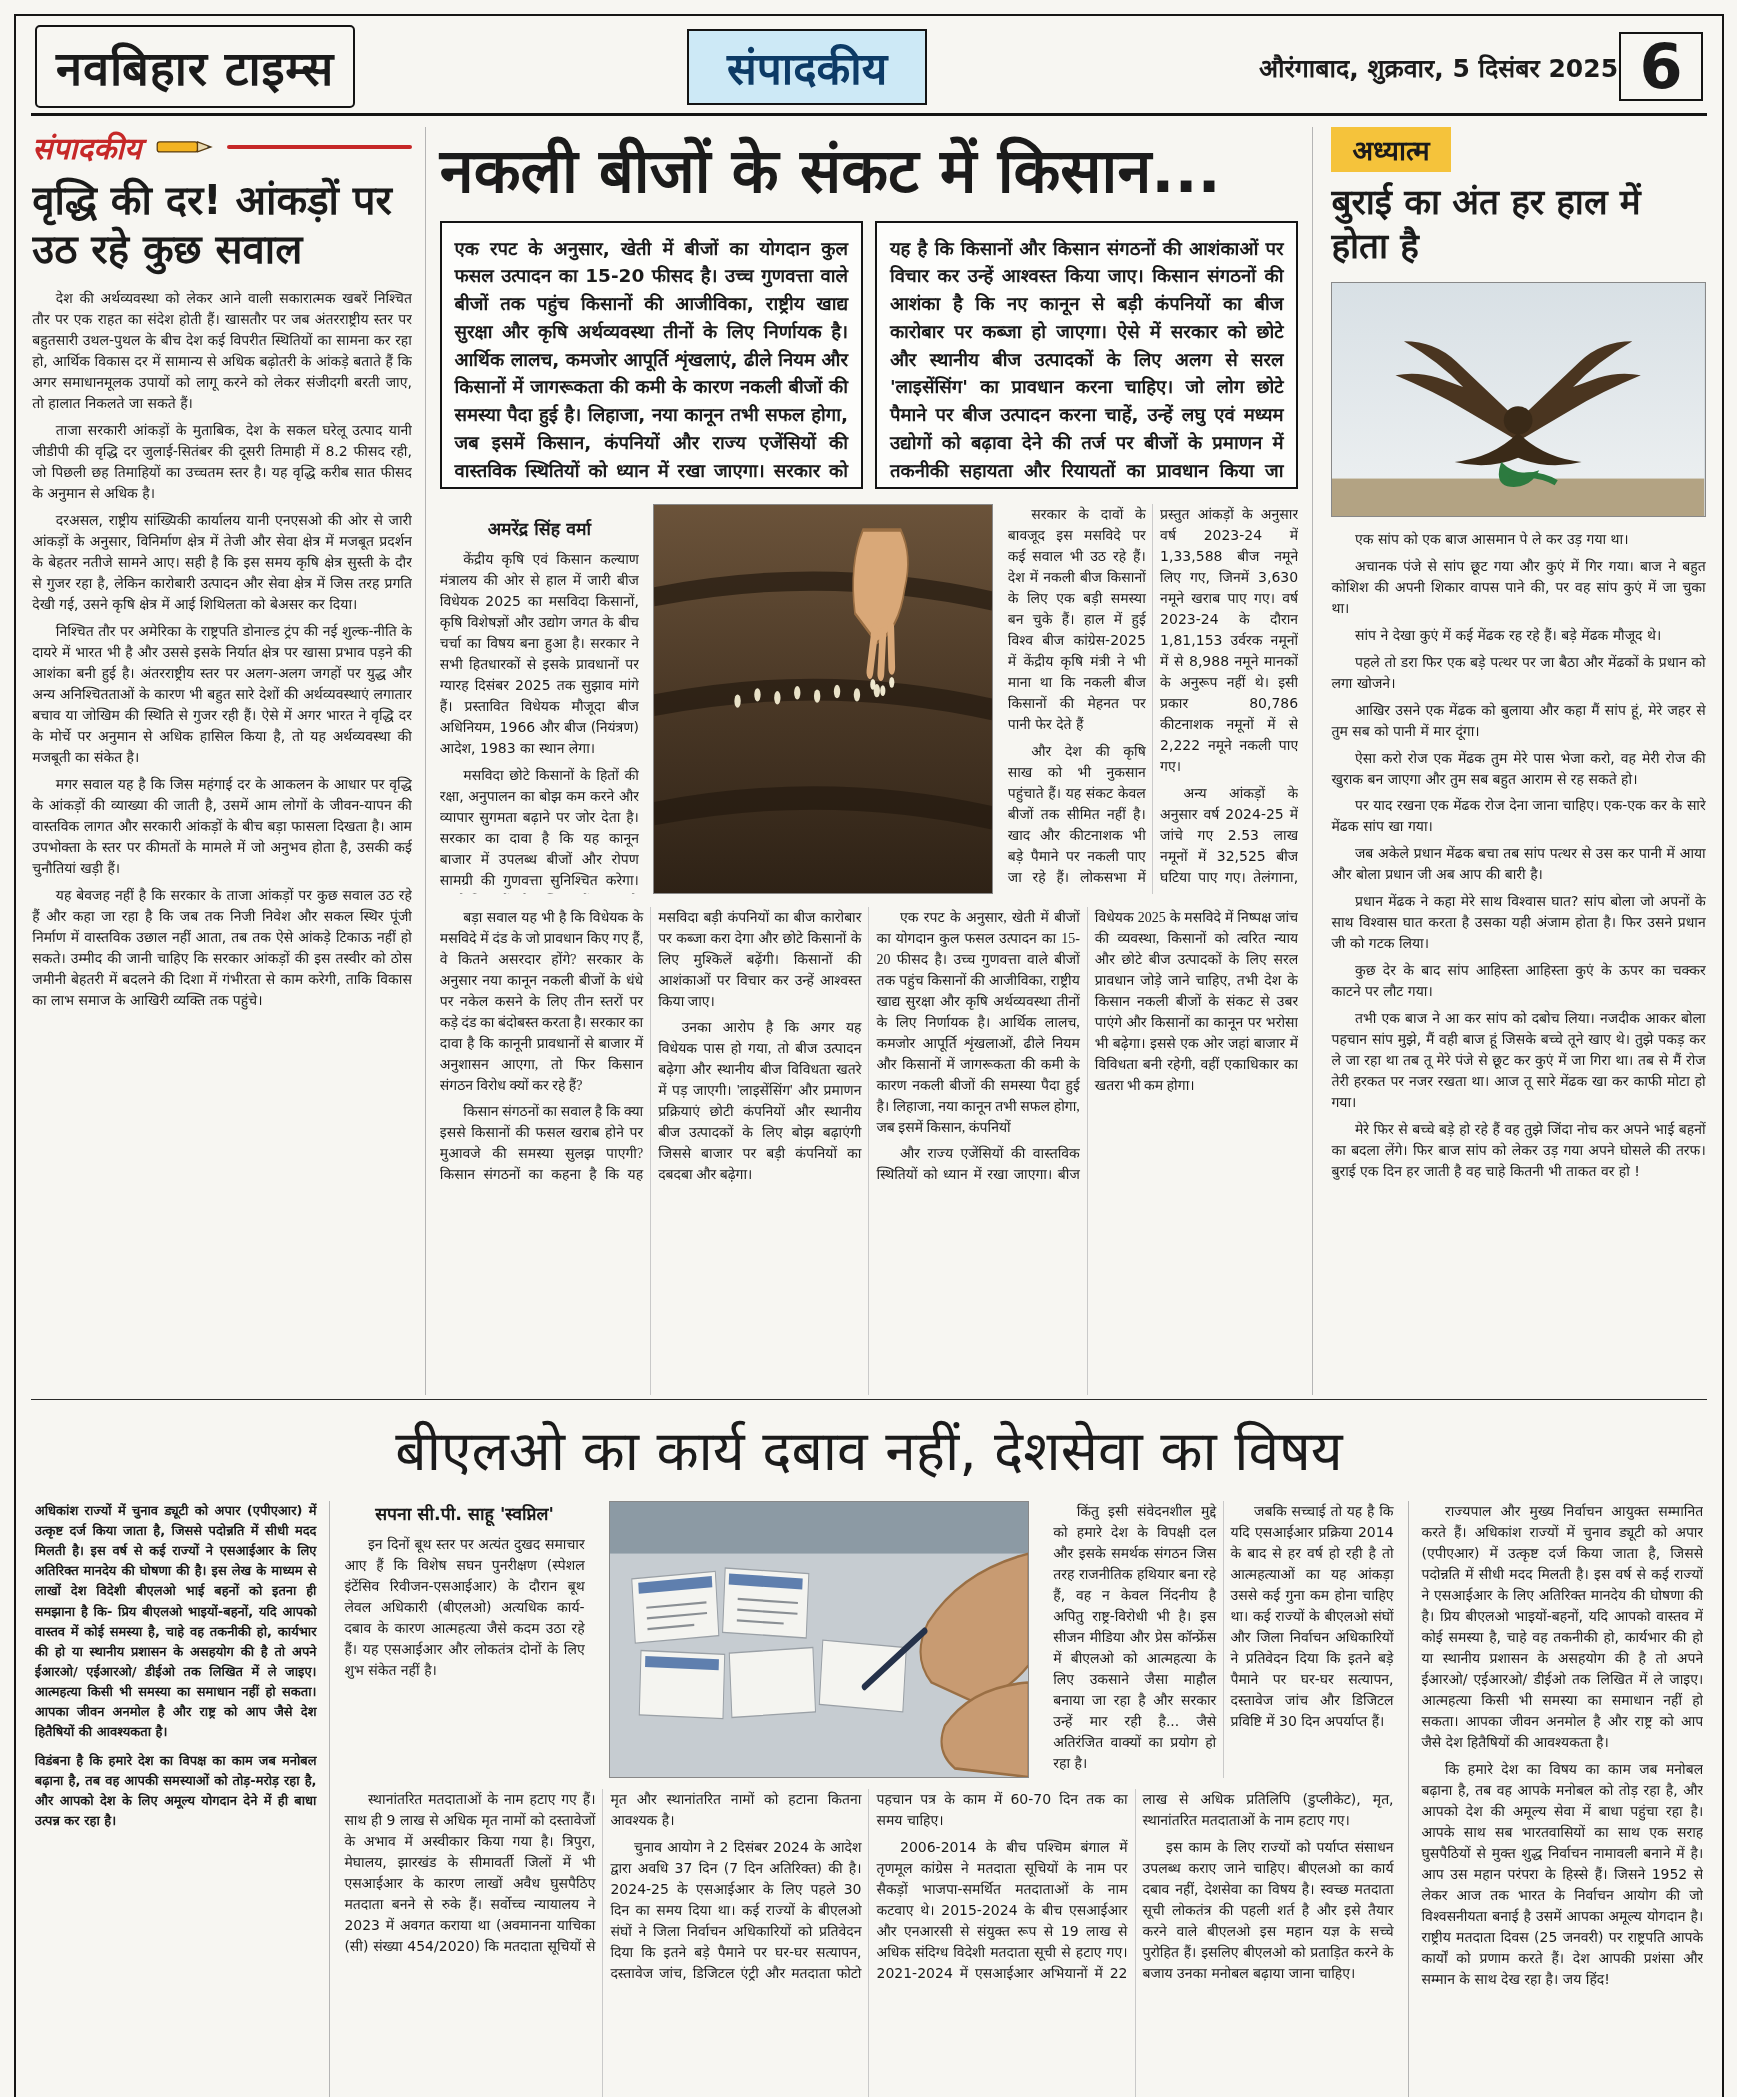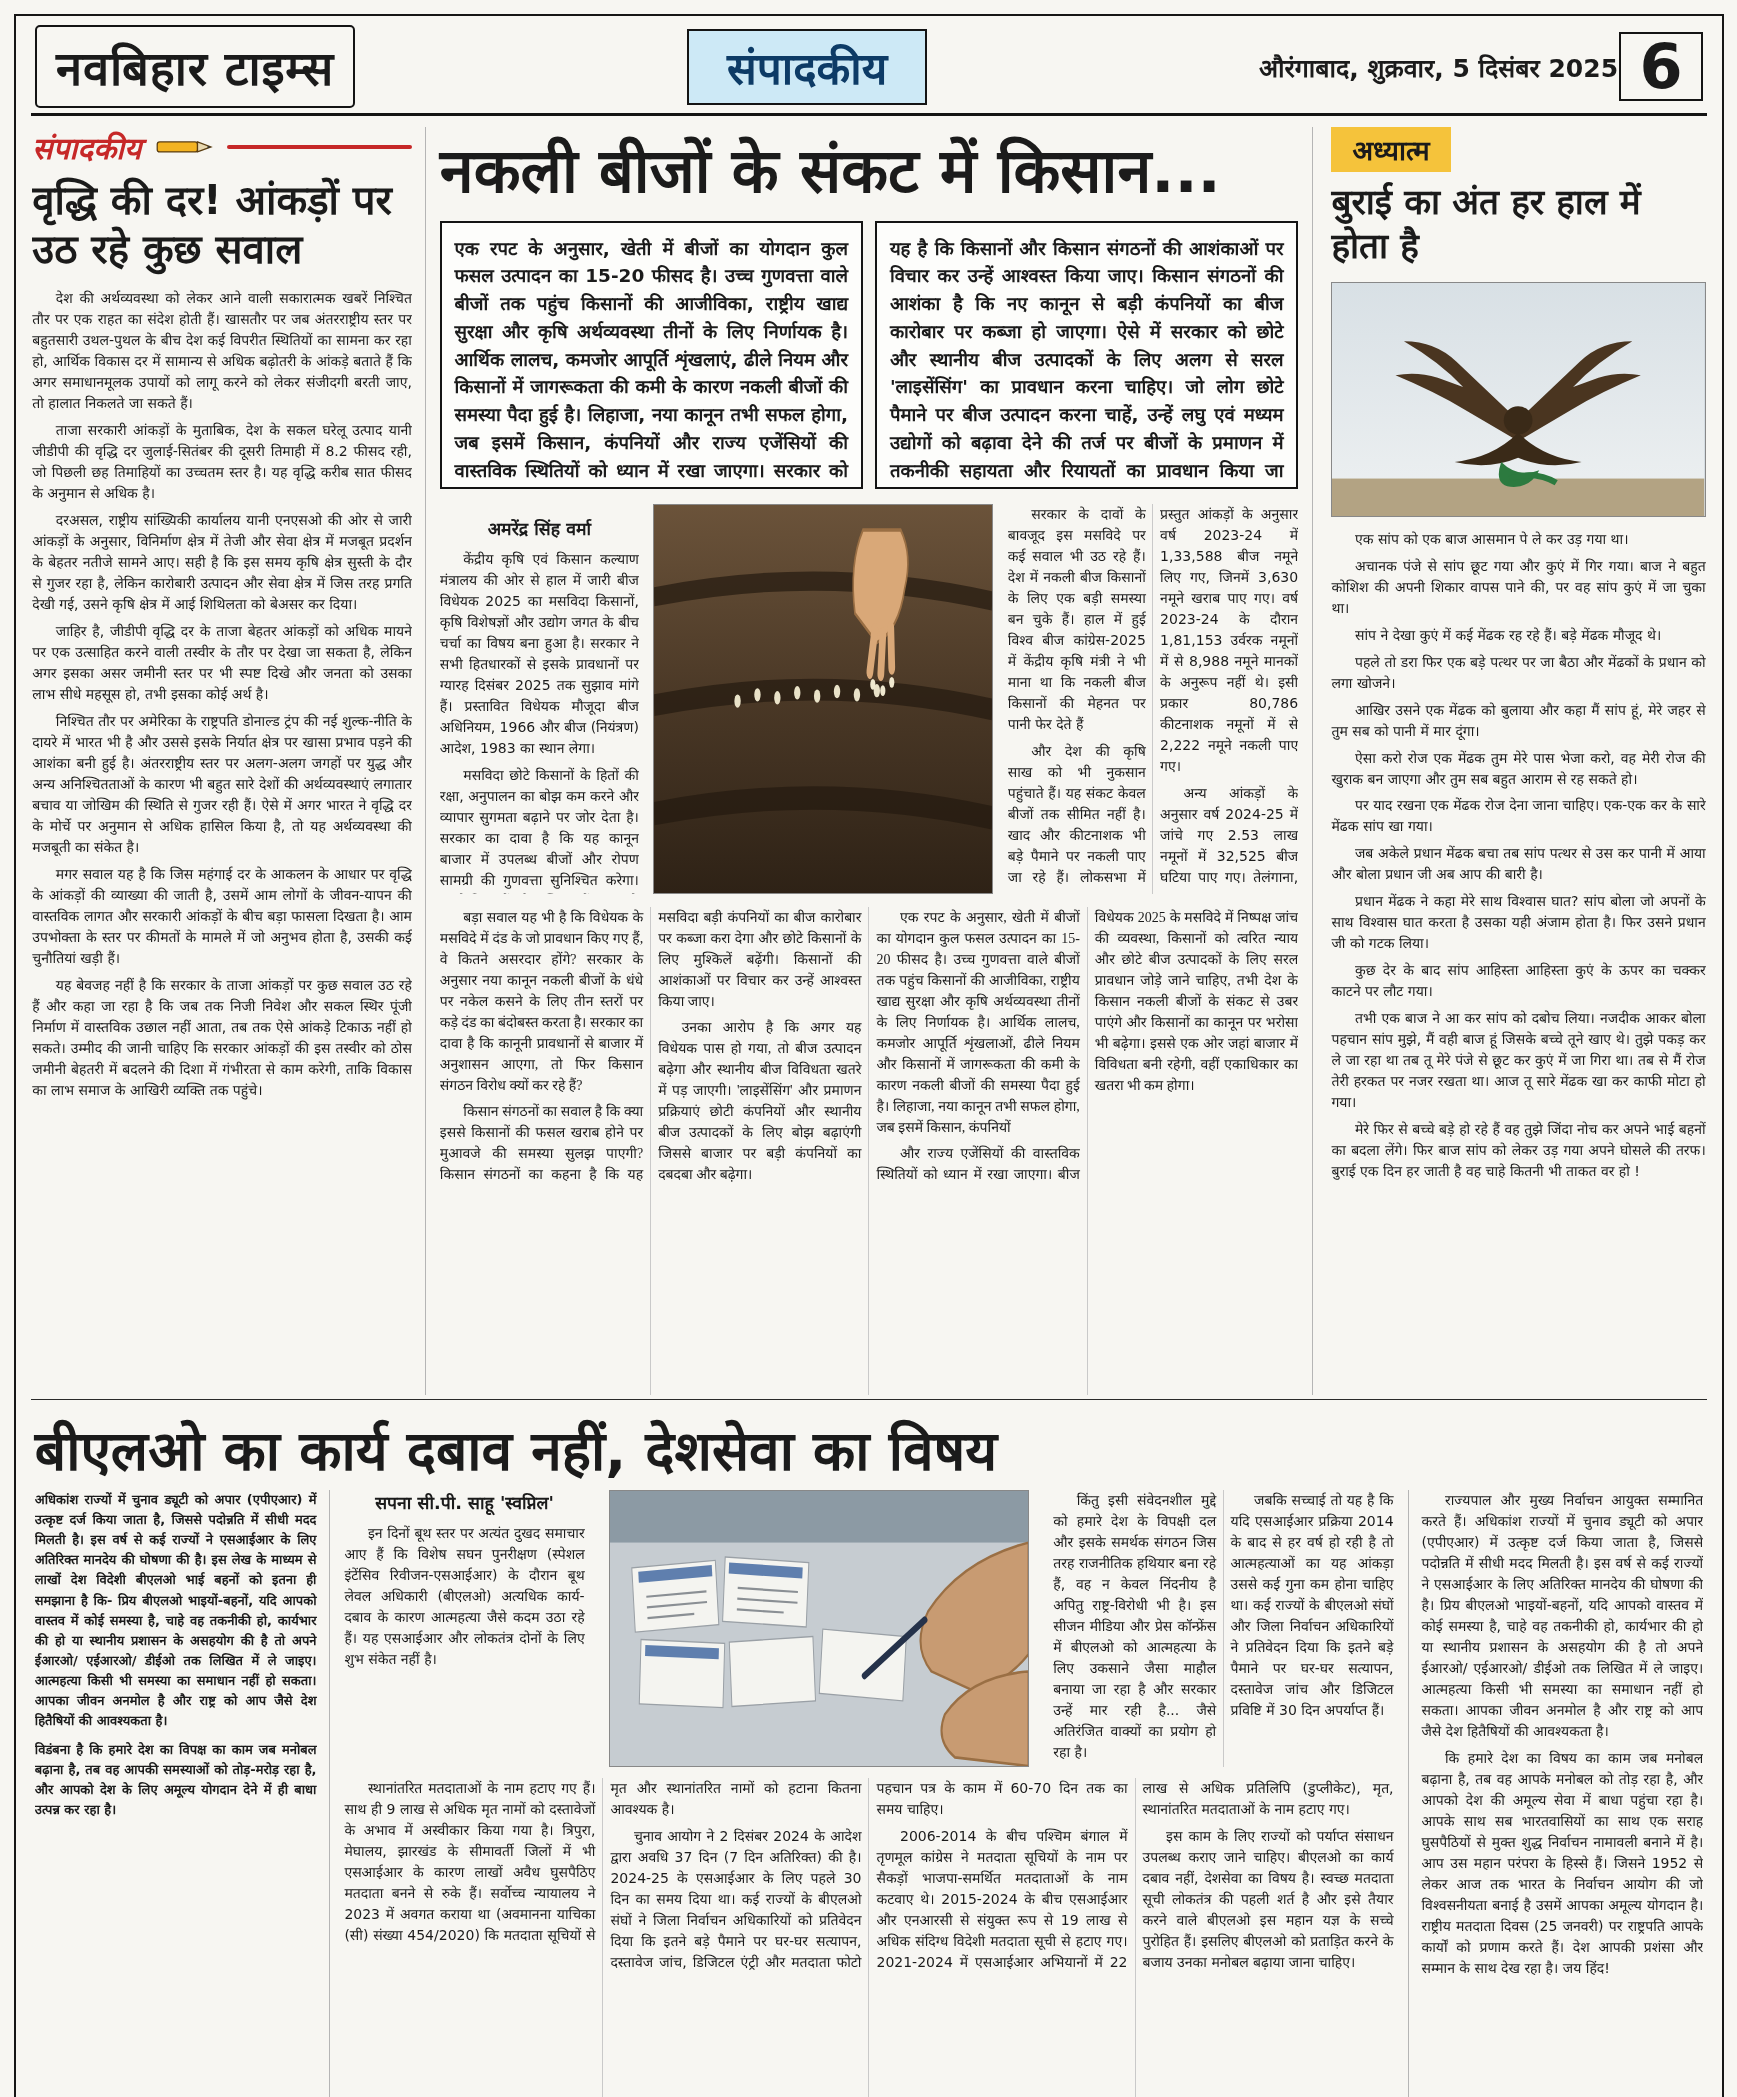--- a/index.html
+++ b/index.html
@@ -39,21 +39,21 @@
   .lead-right { width:35%; column-count:2; column-gap:14.3px; column-rule:0.4px solid #c9c9c9; overflow:hidden; }
   .main-body { column-count:4; column-gap:15px; column-rule:0.4px solid #c9c9c9; height:499px; overflow:hidden;font-family:Liberation Serif, serif; }
 
   .adhyatm-label { display:inline-block; background:var(--adhyatm_yellow,#f5c33b); font-size:27px; font-weight:700; padding:4.2px 21px; margin-bottom:9.2px; }
   .right-headline { font-size:35px; font-weight:700; line-height:1.25; margin-bottom:12.6px; }
   .right-photo { width:100%; height:235px; border:0.8px solid #888; margin-bottom:12.6px; background:#cfd8de; }
   .right-photo svg { width:100%; height:100%; display:block; }
 
   
   .blo-section { height:755px; padding:11px 4.2px 5.9px 4.2px; border-bottom:1.7px solid #2a2a2a; overflow:hidden; }
-  .blo-headline { font-size:55px; font-weight:700; text-align:left; margin-bottom:4px; }
+  .blo-headline { font-size:55px; font-weight:400; text-align:center; margin-bottom:15px; }
   .blo-grid { display:flex; gap:14.3px; height:629px; overflow:hidden; }
   .blo-intro { width:18%; border-right:0.8px solid #b5b5b5; padding-right:12.6px; overflow:hidden; }
   .blo-intro p { font-size:13px; font-weight:600; line-height:1.55; text-align:justify; margin-bottom:8.4px; }
   .blo-center { width:64%; overflow:hidden; }
   .blo-top { display:flex; gap:24px; height:277px; margin-bottom:11px; overflow:hidden; }
   .blo-top-left { width:24%; overflow:hidden; }
   .blo-photo { width:42%; border:0.8px solid #888; background:#8a9aa5; }
   .blo-photo svg { width:100%; height:100%; display:block; }
   .blo-top-right { width:34%; column-count:2; column-gap:14.3px; column-rule:0.4px solid #c9c9c9; overflow:hidden; }
   .blo-bottom { column-count:4; column-gap:15px; column-rule:0.4px solid #c9c9c9; height:323px; overflow:hidden; }
@@ -84,21 +84,20 @@
             <polygon points="106,14 138,26 106,38" fill="#e8d8b0" stroke="#5a3d10" stroke-width="3"></polygon>
             <polygon points="130,23 138,26 130,29" fill="#333"></polygon>
           </svg>
           <span class="edit-underline"></span>
         </div>
         <h2 class="left-headline">वृद्धि की दर! आंकड़ों पर उठ रहे कुछ सवाल</h2>
         <div class="bodytext" style="height:1057px; overflow:hidden;">
           <p>देश की अर्थव्यवस्था को लेकर आने वाली सकारात्मक खबरें निश्चित तौर पर एक राहत का संदेश होती हैं। खासतौर पर जब अंतरराष्ट्रीय स्तर पर बहुतसारी उथल-पुथल के बीच देश कई विपरीत स्थितियों का सामना कर रहा हो, आर्थिक विकास दर में सामान्य से अधिक बढ़ोतरी के आंकड़े बताते हैं कि अगर समाधानमूलक उपायों को लागू करने को लेकर संजीदगी बरती जाए, तो हालात निकलते जा सकते हैं।</p>
           <p>ताजा सरकारी आंकड़ों के मुताबिक, देश के सकल घरेलू उत्पाद यानी जीडीपी की वृद्धि दर जुलाई-सितंबर की दूसरी तिमाही में 8.2 फीसद रही, जो पिछली छह तिमाहियों का उच्चतम स्तर है। यह वृद्धि करीब सात फीसद के अनुमान से अधिक है।</p>
           <p>दरअसल, राष्ट्रीय सांख्यिकी कार्यालय यानी एनएसओ की ओर से जारी आंकड़ों के अनुसार, विनिर्माण क्षेत्र में तेजी और सेवा क्षेत्र में मजबूत प्रदर्शन के बेहतर नतीजे सामने आए। सही है कि इस समय कृषि क्षेत्र सुस्ती के दौर से गुजर रहा है, लेकिन कारोबारी उत्पादन और सेवा क्षेत्र में जिस तरह प्रगति देखी गई, उसने कृषि क्षेत्र में आई शिथिलता को बेअसर कर दिया।</p>
-          <p>जाहिर है, जीडीपी वृद्धि दर के ताजा बेहतर आंकड़ों को अधिक मायने पर एक उत्साहित करने वाली तस्वीर के तौर पर देखा जा सकता है, लेकिन अगर इसका असर जमीनी स्तर पर भी स्पष्ट दिखे और जनता को उसका लाभ सीधे महसूस हो, तभी इसका कोई अर्थ है।</p>
           <p>निश्चित तौर पर अमेरिका के राष्ट्रपति डोनाल्ड ट्रंप की नई शुल्क-नीति के दायरे में भारत भी है और उससे इसके निर्यात क्षेत्र पर खासा प्रभाव पड़ने की आशंका बनी हुई है। अंतरराष्ट्रीय स्तर पर अलग-अलग जगहों पर युद्ध और अन्य अनिश्चितताओं के कारण भी बहुत सारे देशों की अर्थव्यवस्थाएं लगातार बचाव या जोखिम की स्थिति से गुजर रही हैं। ऐसे में अगर भारत ने वृद्धि दर के मोर्चे पर अनुमान से अधिक हासिल किया है, तो यह अर्थव्यवस्था की मजबूती का संकेत है।</p>
           <p>मगर सवाल यह है कि जिस महंगाई दर के आकलन के आधार पर वृद्धि के आंकड़ों की व्याख्या की जाती है, उसमें आम लोगों के जीवन-यापन की वास्तविक लागत और सरकारी आंकड़ों के बीच बड़ा फासला दिखता है। आम उपभोक्ता के स्तर पर कीमतों के मामले में जो अनुभव होता है, उसकी कई चुनौतियां खड़ी हैं।</p>
           <p>यह बेवजह नहीं है कि सरकार के ताजा आंकड़ों पर कुछ सवाल उठ रहे हैं और कहा जा रहा है कि जब तक निजी निवेश और सकल स्थिर पूंजी निर्माण में वास्तविक उछाल नहीं आता, तब तक ऐसे आंकड़े टिकाऊ नहीं हो सकते। उम्मीद की जानी चाहिए कि सरकार आंकड़ों की इस तस्वीर को ठोस जमीनी बेहतरी में बदलने की दिशा में गंभीरता से काम करेगी, ताकि विकास का लाभ समाज के आखिरी व्यक्ति तक पहुंचे।</p>
         </div>
       </aside>
 
       <section class="col-center">
         <h1 class="main-headline">नकली बीजों के संकट में किसान...</h1>
         <div class="intro-row">
           <div class="intro-box">एक रपट के अनुसार, खेती में बीजों का योगदान कुल फसल उत्पादन का 15-20 फीसद है। उच्च गुणवत्ता वाले बीजों तक पहुंच किसानों की आजीविका, राष्ट्रीय खाद्य सुरक्षा और कृषि अर्थव्यवस्था तीनों के लिए निर्णायक है। आर्थिक लालच, कमजोर आपूर्ति शृंखलाएं, ढीले नियम और किसानों में जागरूकता की कमी के कारण नकली बीजों की समस्या पैदा हुई है। लिहाजा, नया कानून तभी सफल होगा, जब इसमें किसान, कंपनियों और राज्य एजेंसियों की वास्तविक स्थितियों को ध्यान में रखा जाएगा। सरकार को नए कानून को और मजबूत बनाने के लिए कई कदम उठाने चाहिए। सबसे जरूरी</div>

